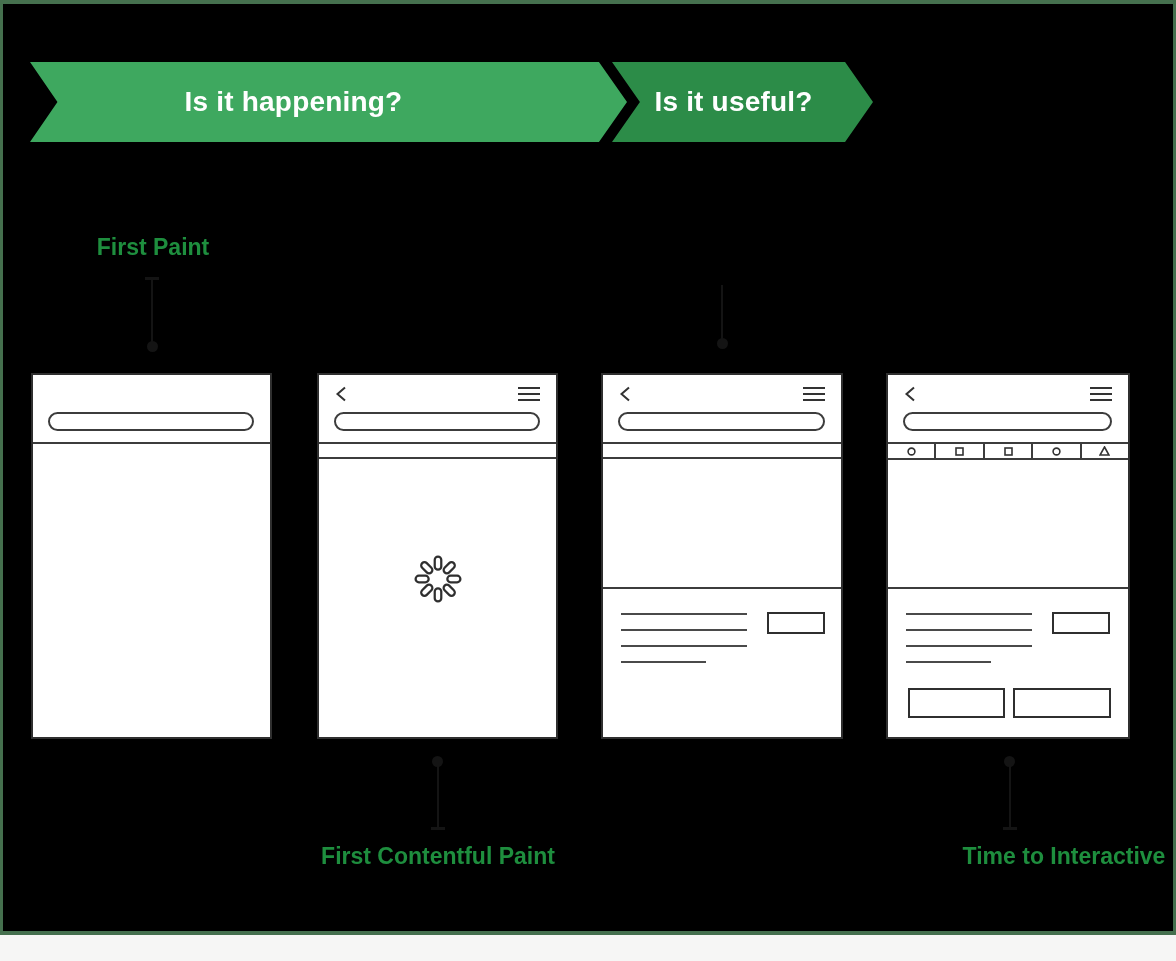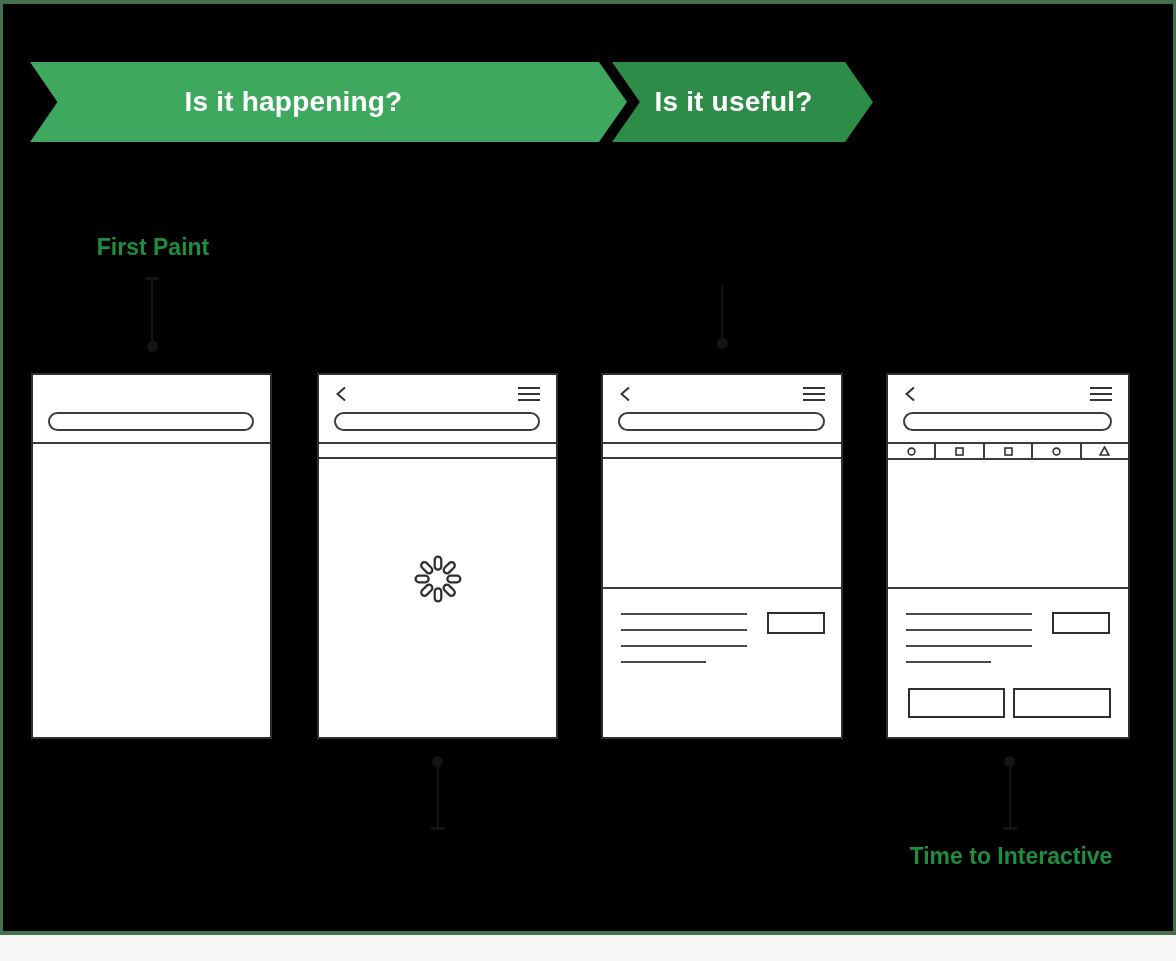--- a/index.html
+++ b/index.html
@@ -56,21 +56,22 @@
 <div class="page">
 
   <div class="seg seg1" style="background: rgb(62, 168, 95);">
     <span>Is it happening?</span>
   </div>
   <div class="seg seg2" style="background: rgb(44, 140, 72);">
     <span>Is it useful?</span>
   </div>
 
   <div class="metric-label" style="left:153px; top:234px;">First Paint</div>
-  <div class="metric-label" style="left:1011px; top:843px;">Time to Interactive</div>
+  <div class="metric-label" style="left:438px; top:843px;">First Contentful Paint</div>
+  <div class="metric-label" style="left:1064px; top:843px;">Time to Interactive</div>
 
   <div>
     <div class="conn-tick" style="left:145px; top:277px;"></div>
     <div class="conn-line" style="left:151px; top:278px; height:68px;"></div>
     <div class="conn-dot" style="left:147px; top:341px;"></div>
   </div>
   <div>
     <div class="conn-line" style="left:721px; top:285px; height:58px;"></div>
     <div class="conn-dot" style="left:717px; top:338px;"></div>
   </div>

